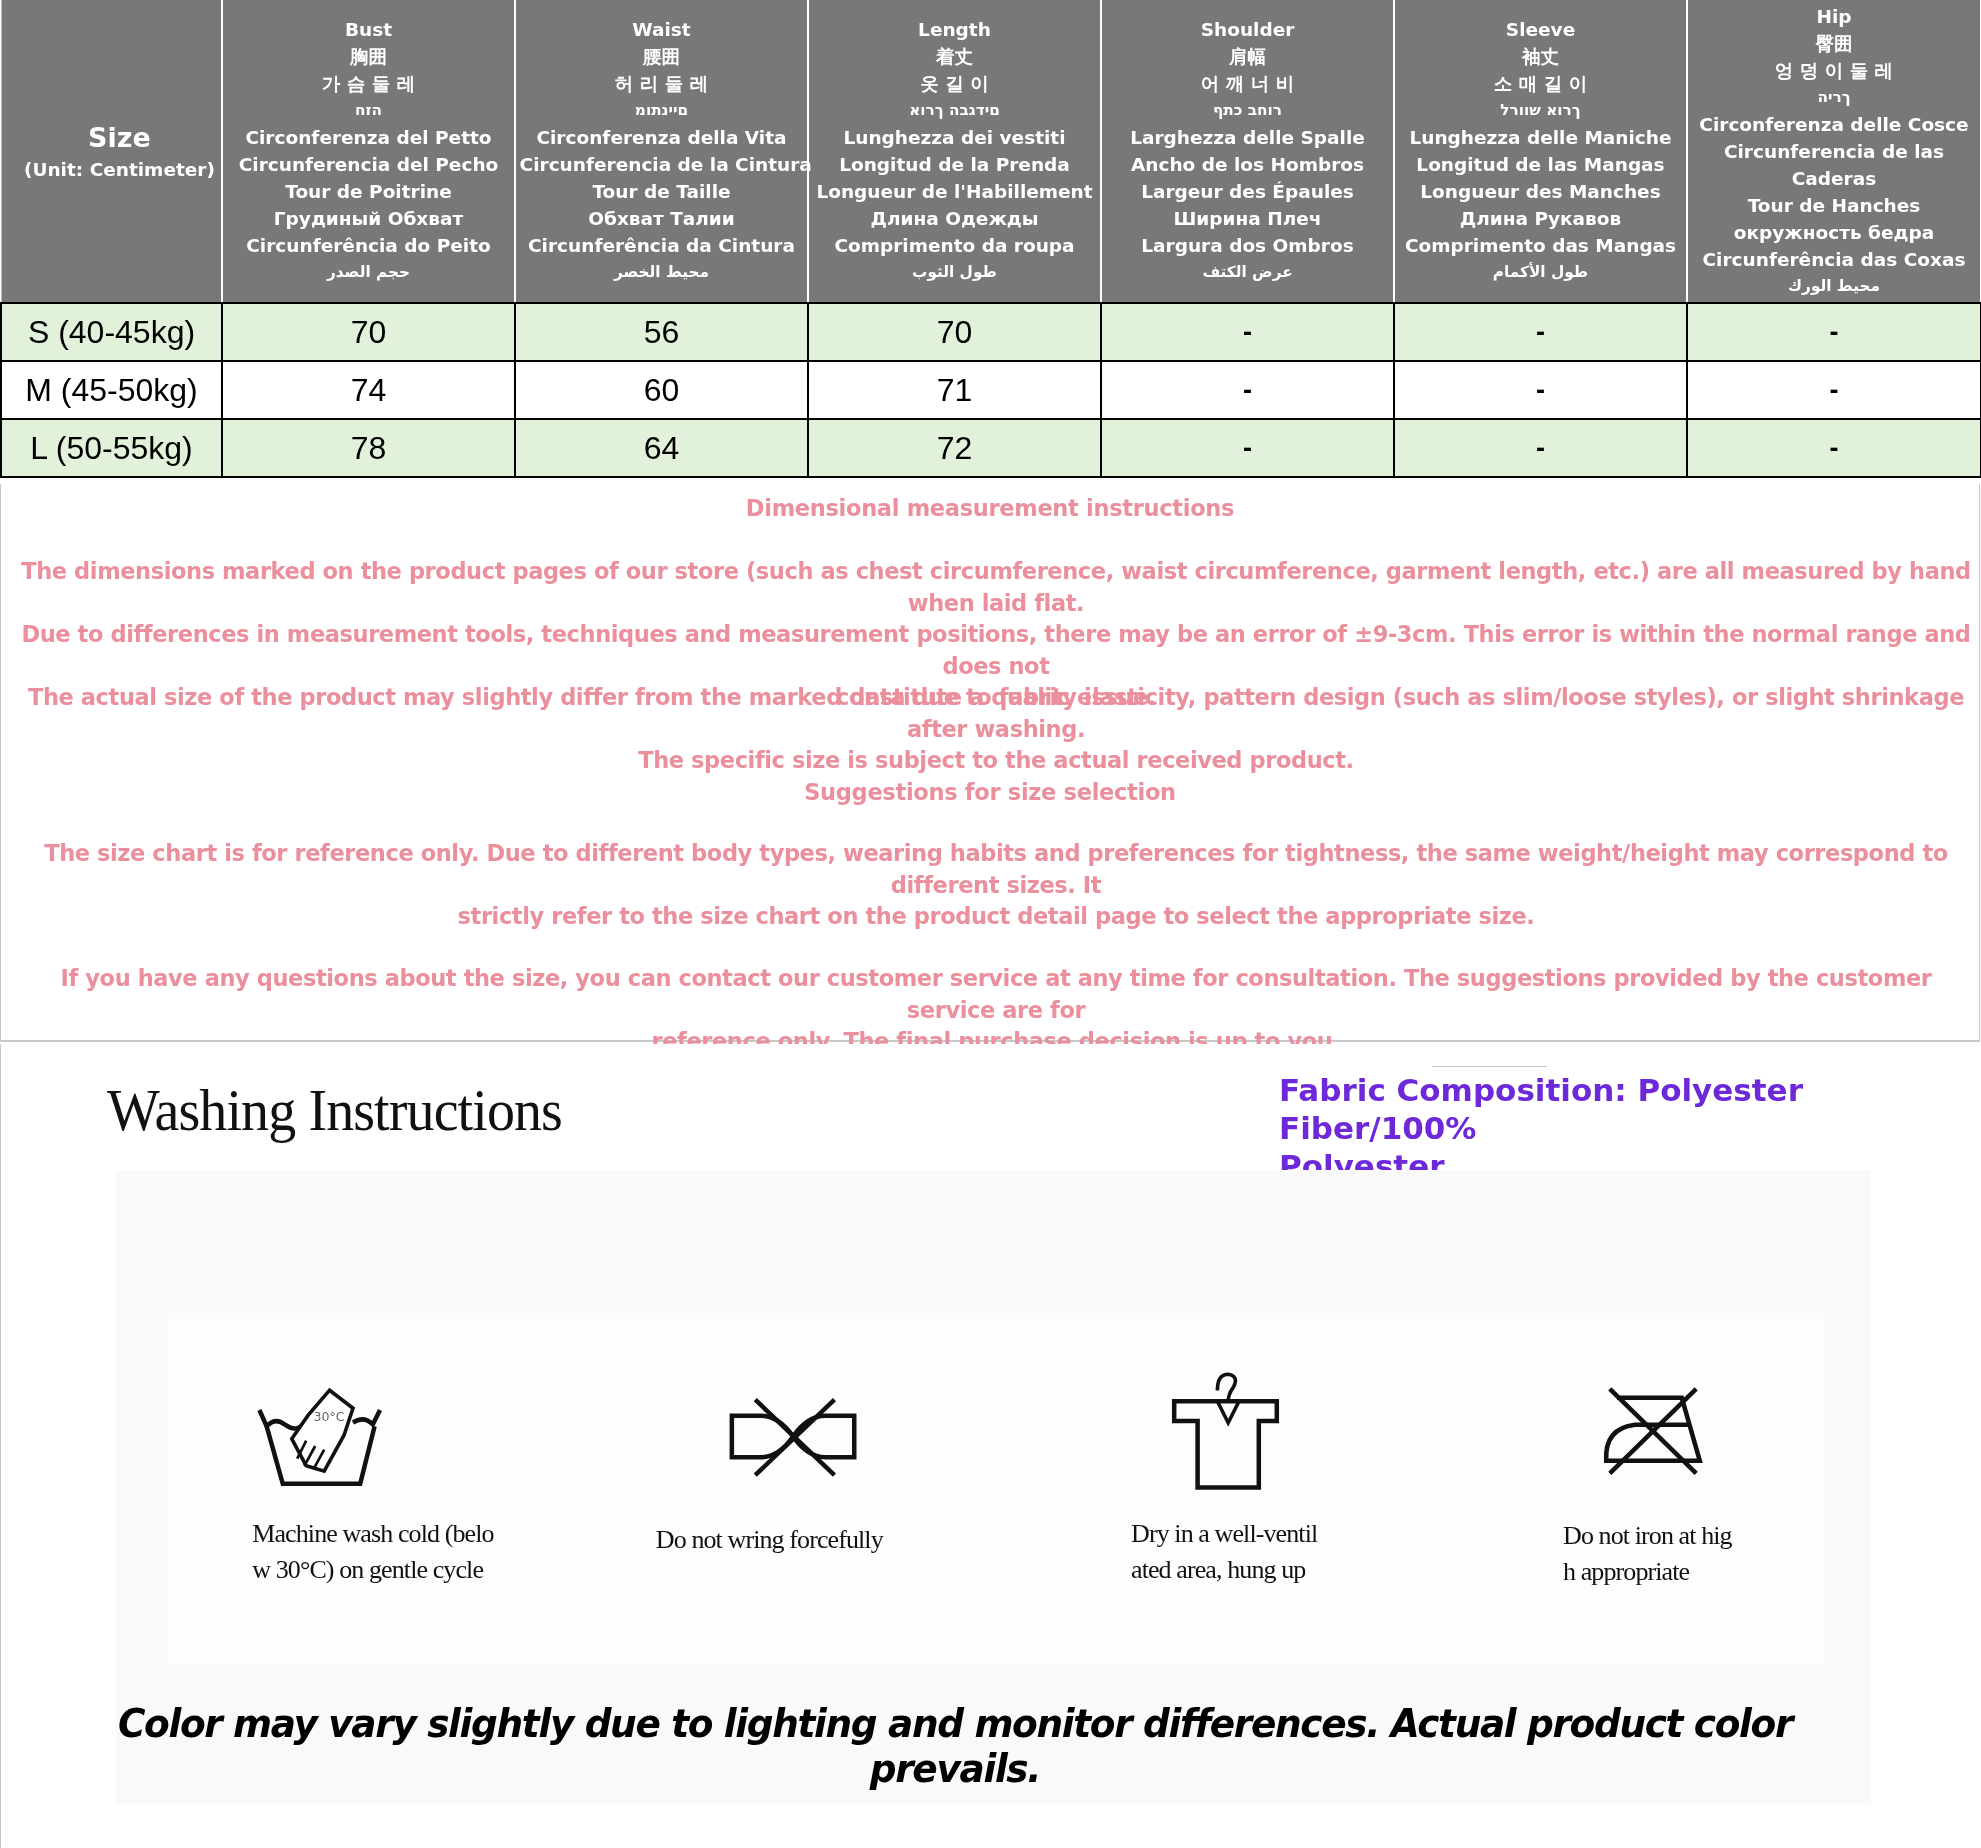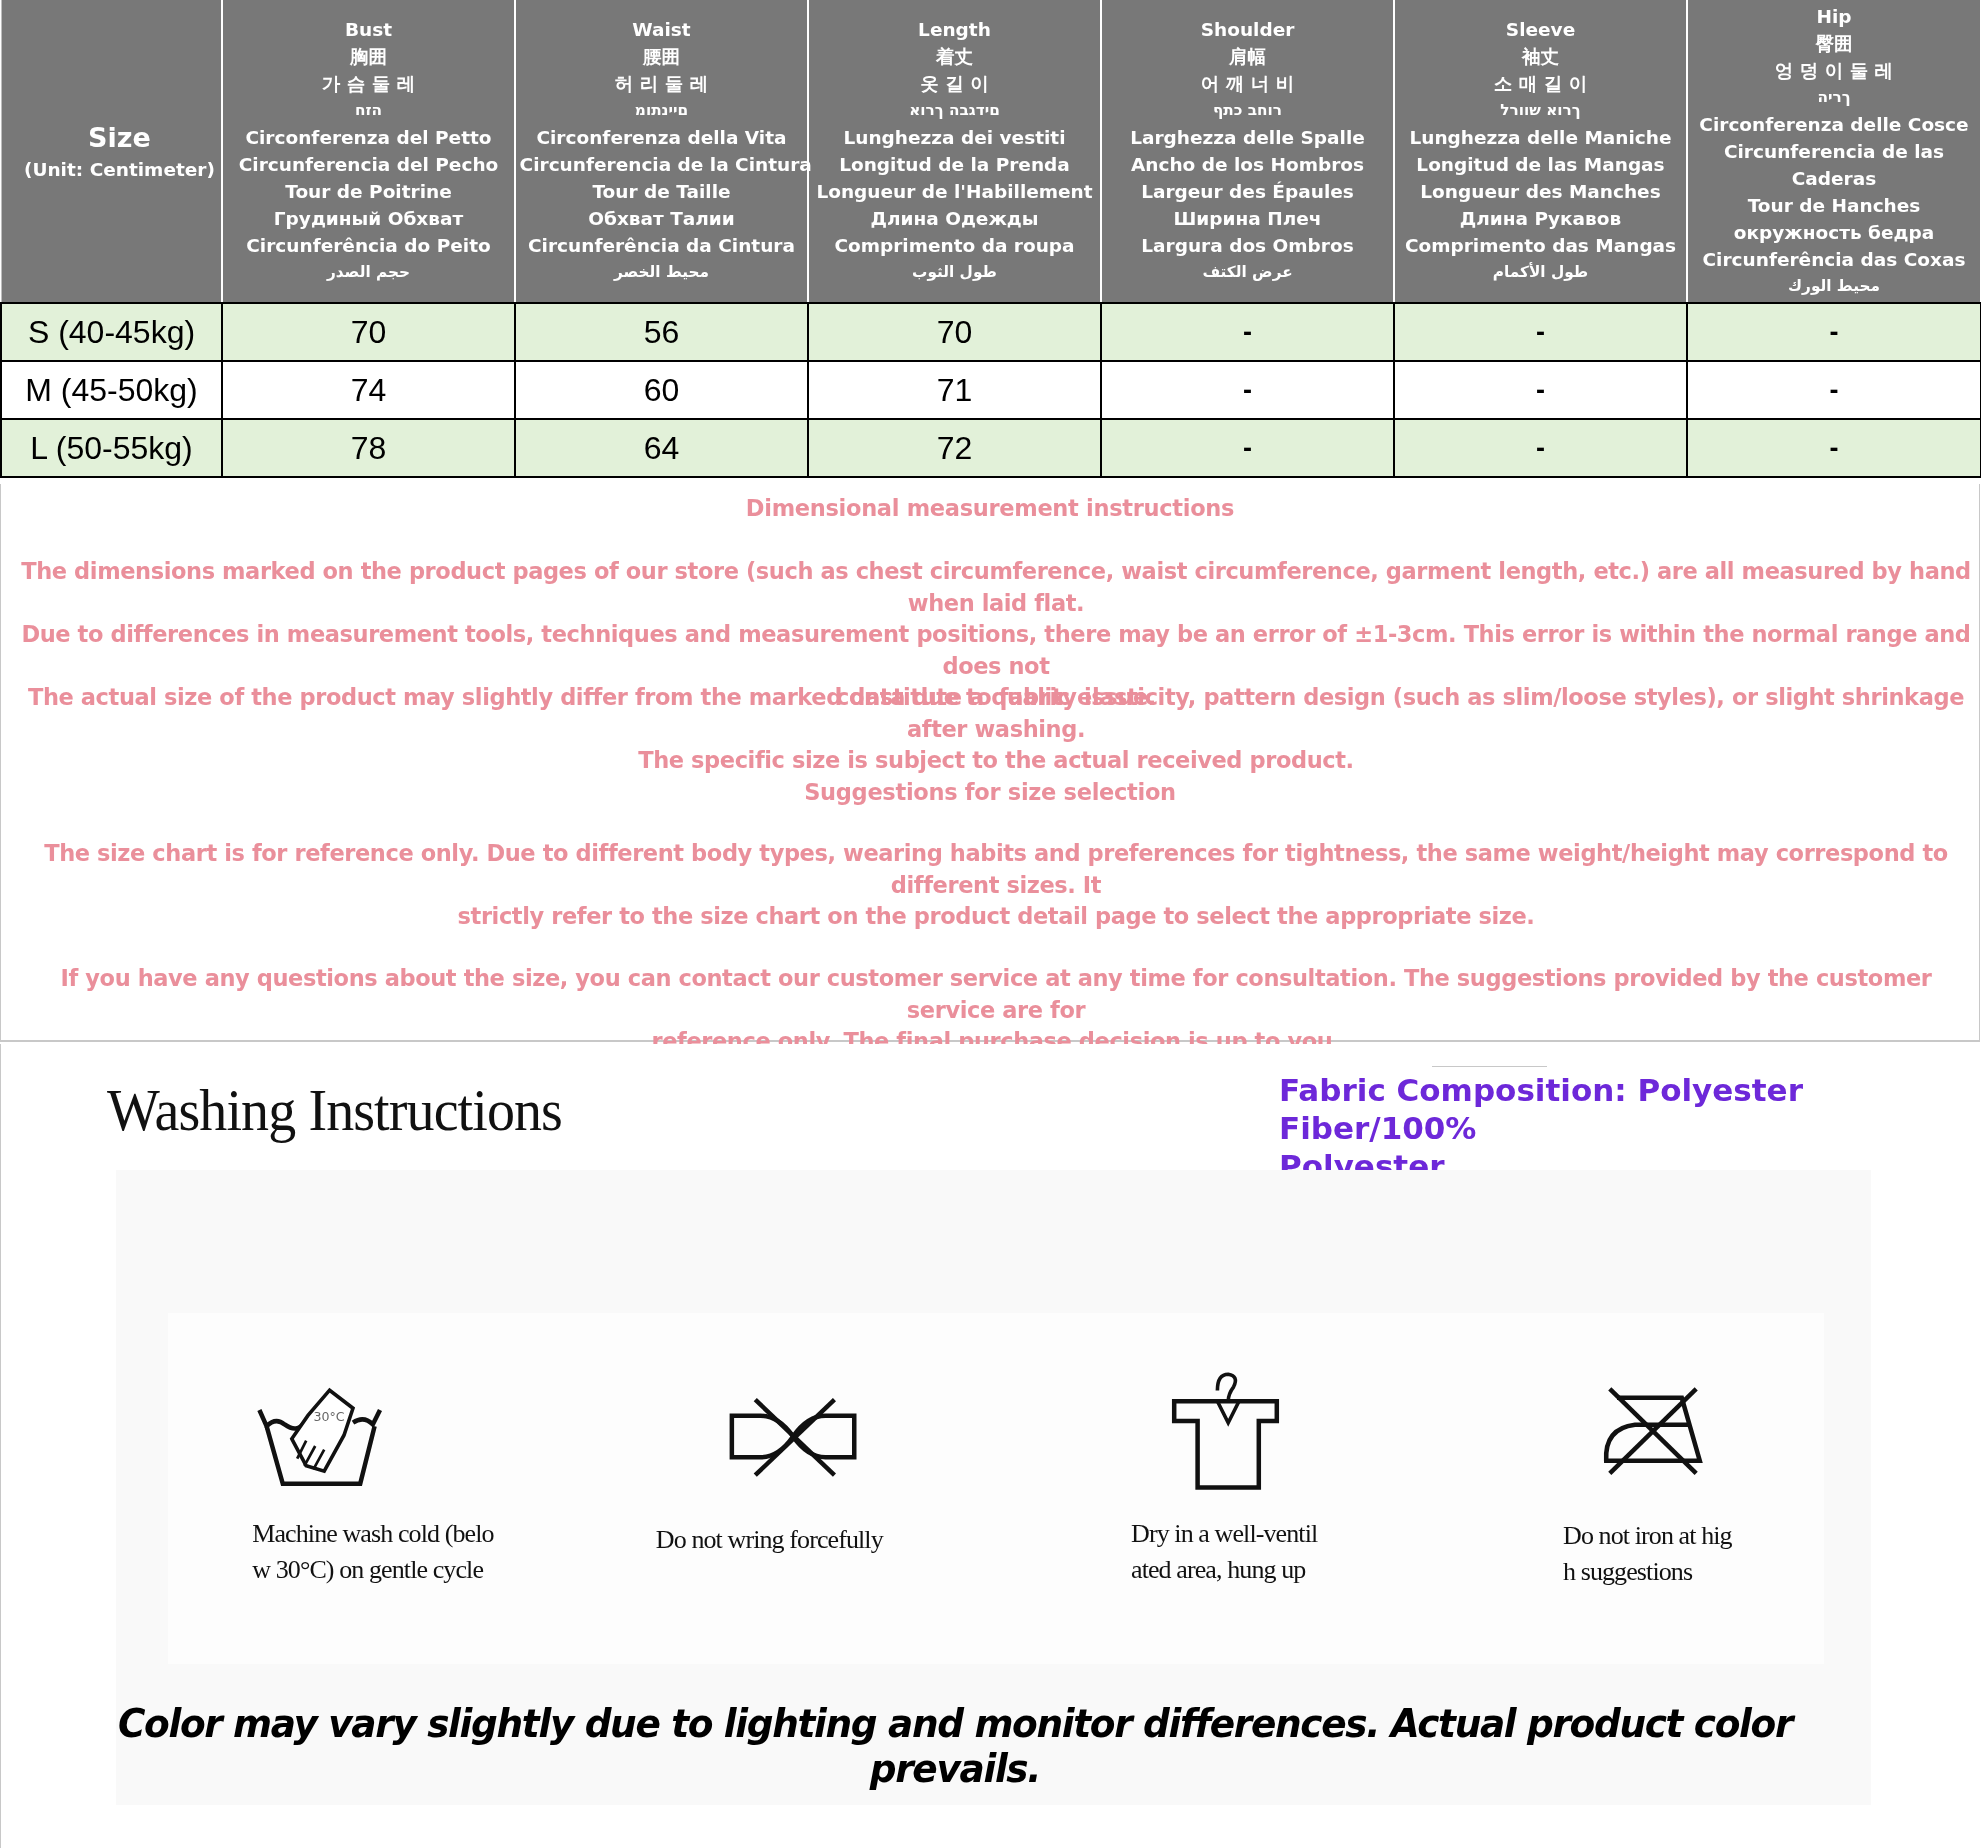--- a/index.html
+++ b/index.html
@@ -160,21 +160,21 @@
         <td class="dash">-</td>
       </tr>
     </tbody>
   </table>
 
   <div class="instructions">
     <div class="heading" style="top:9px">Dimensional measurement instructions</div>
 
     <div class="para" style="top:72px">
       <div>The dimensions marked on the product pages of our store (such as chest circumference, waist circumference, garment length, etc.) are all measured by hand when laid flat.</div>
-      <div>Due to differences in measurement tools, techniques and measurement positions, there may be an error of ±1-3cm. This error is within the normal range and does not</div>
+      <div>Due to differences in measurement tools, techniques and measurement positions, there may be an error of ±9-3cm. This error is within the normal range and does not</div>
       <div>constitute a quality issue.</div>
     </div>
 
     <div class="para" style="top:198px">
       <div>The actual size of the product may slightly differ from the marked data due to fabric elasticity, pattern design (such as slim/loose styles), or slight shrinkage after washing.</div>
       <div>The specific size is subject to the actual received product.</div>
     </div>
 
     <div class="heading" style="top:293px">Suggestions for size selection</div>
 
@@ -239,21 +239,21 @@
         </div>
 
         <div class="care-item" style="left:1395px">
           <svg class="care-icon" style="left:36px;top:74px" width="108" height="90" viewBox="0 0 120 100">
             <path d="M20 12 L92 12 L112 82 L8 82 Q6 46 40 42 L100 42" fill="none" stroke="#111" stroke-width="5"></path>
             <line x1="12" y1="2" x2="108" y2="96" stroke="#111" stroke-width="5"></line>
             <line x1="108" y1="2" x2="12" y2="96" stroke="#111" stroke-width="5"></line>
           </svg>
           <div class="care-label" style="left:0;top:205px">
             <div>Do not iron at hig</div>
-            <div>h suggestions</div>
+            <div>h appropriate</div>
           </div>
         </div>
 
       </div>
     </div>
 
     <div class="disclaimer">Color may vary slightly due to lighting and monitor differences. Actual product color prevails.</div>
   </div>
 
 </div>

